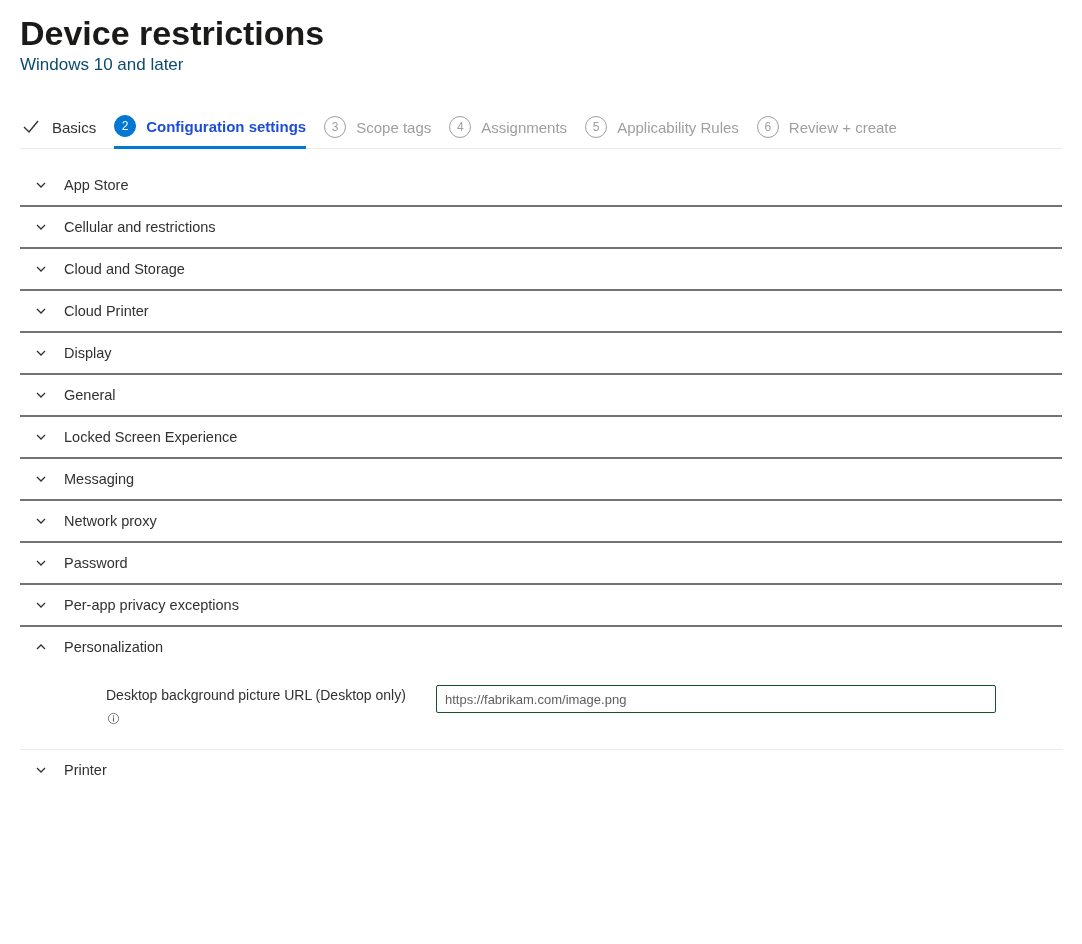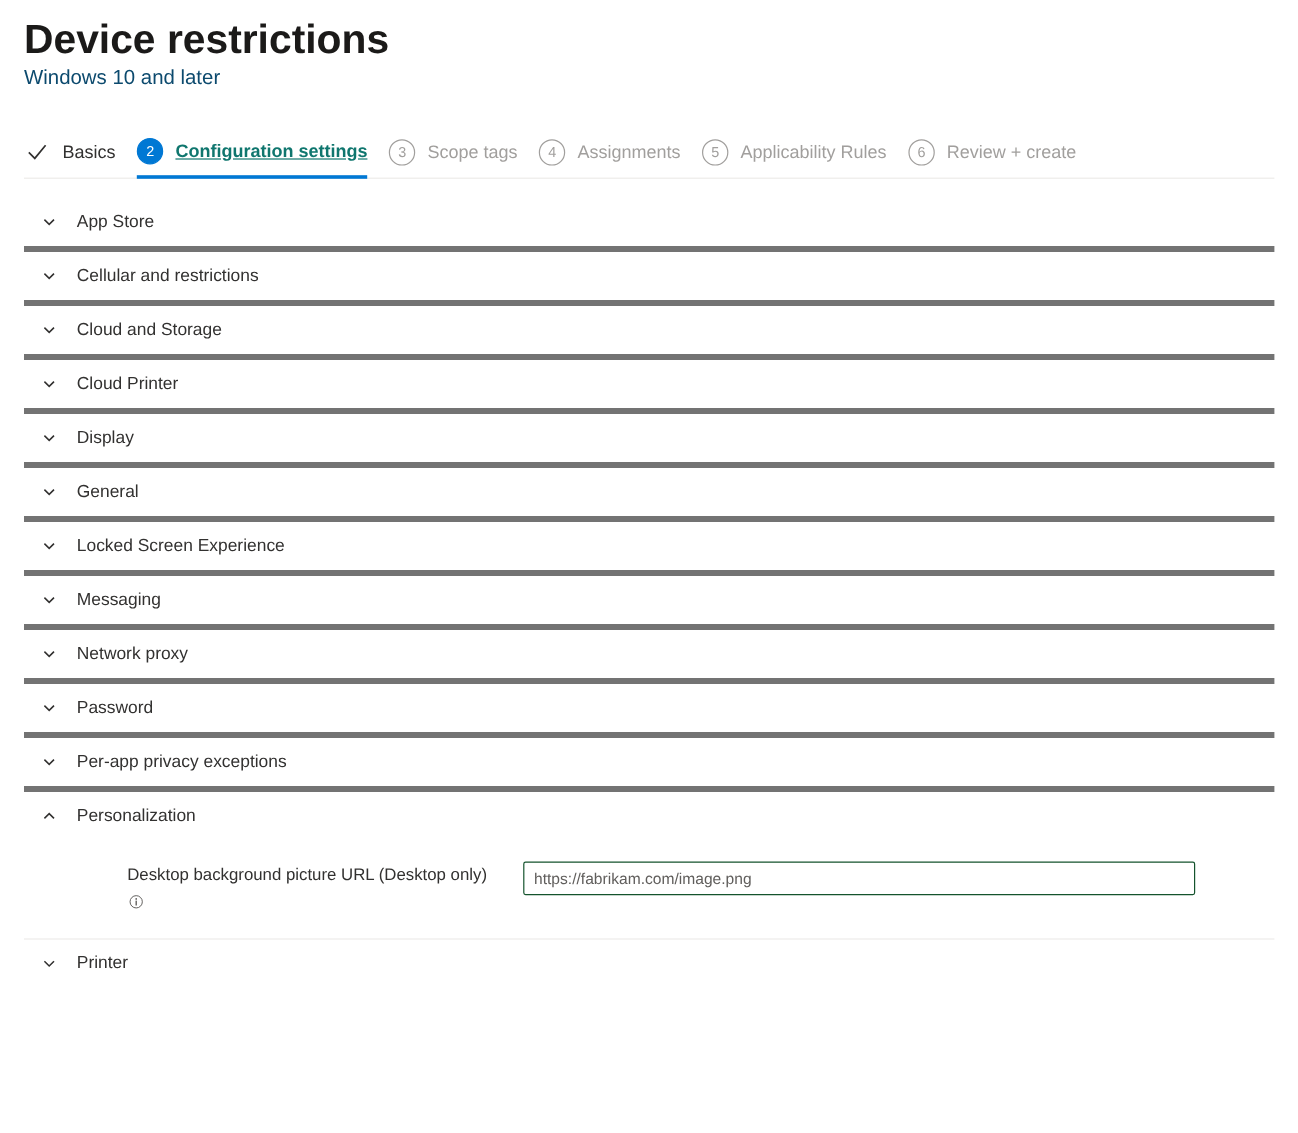--- a/index.html
+++ b/index.html
@@ -55,41 +55,40 @@
     width: 22px; height: 22px;
     display:inline-flex;align-items:center;justify-content:center;
   }
   .wiz-step.done .label { color: #323130; font-weight: 400; }
   .wiz-step.current .badge {
     background: #0078d4;
     border-color: #0078d4;
     color: #fff;
   }
   .wiz-step.current .label {
-    color: #0f766e;
+    color: #1d4ed8;
     font-weight: 600;
-    text-decoration: underline;
   }
   .wiz-step.current {
     border-bottom: 3px solid #0078d4;
     margin-bottom: -1px;
     padding-bottom: 9px;
   }
   .wiz-step.pending .label {
     color: #a19f9d;
   }
   .settings {
     margin-top: 0px;
   }
   .section-row {
     display: flex;
     align-items: center;
     gap: 16px;
     padding: 12px 10px 12px 14px;
-    border-bottom: 5px solid #737373;
+    border-bottom: 2px solid #737373;
     cursor: pointer;
     font-size: 14.5px;
     color: #323130;
   }
   .chev {
     width: 14px; height: 14px;
     display:inline-flex;align-items:center;justify-content:center;
     flex: 0 0 14px;
   }
   .section-body {

